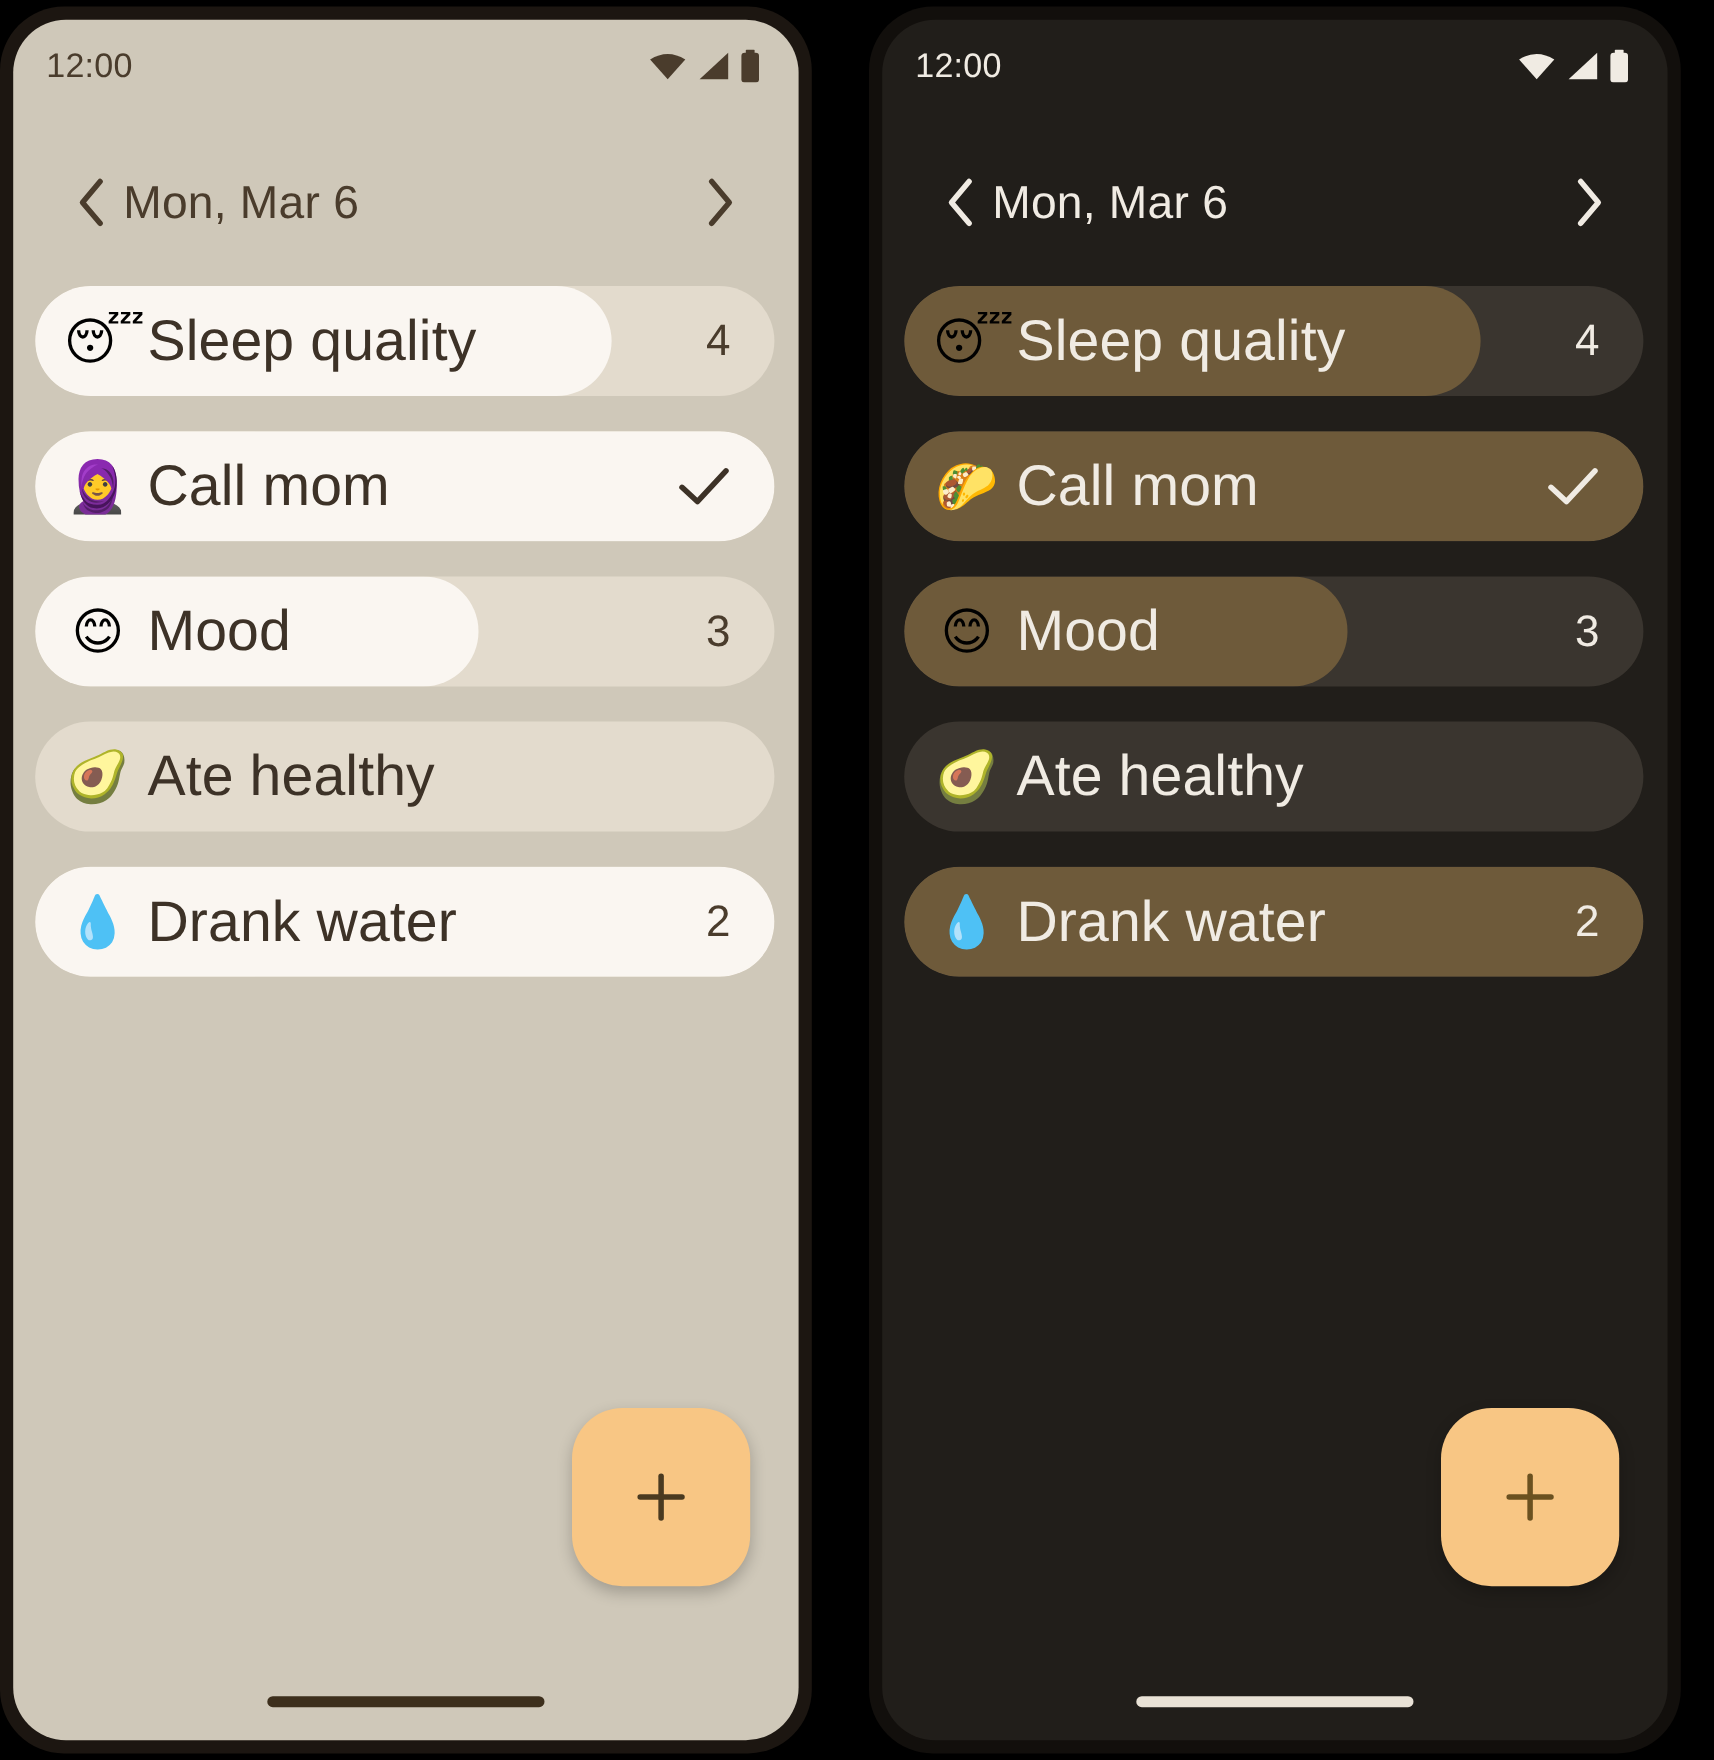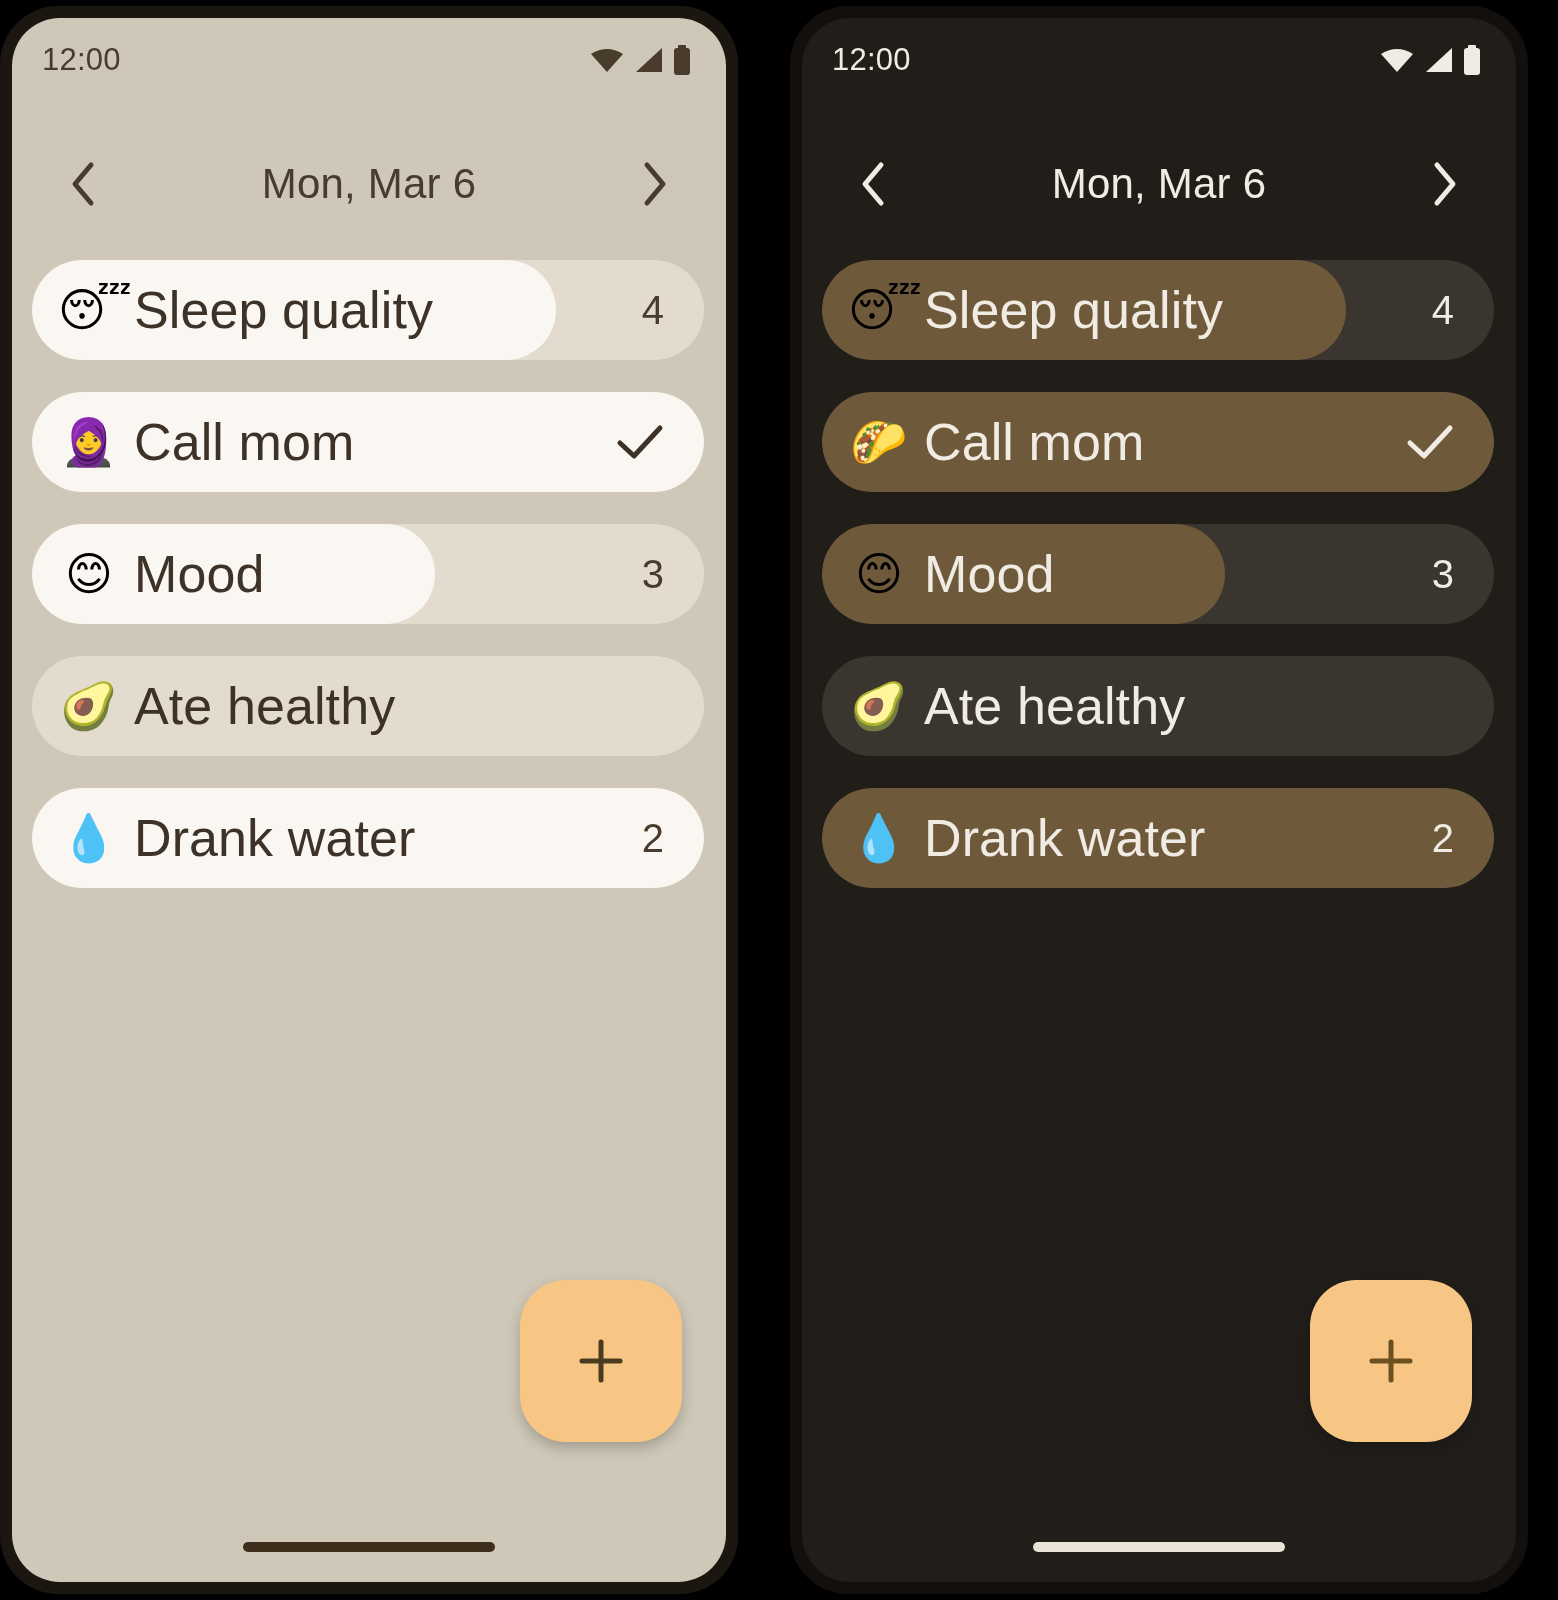--- a/index.html
+++ b/index.html
@@ -64,21 +64,21 @@
     width:56px; height:56px;
     display:flex; align-items:center; justify-content:center;
     cursor:pointer;
     flex:0 0 auto;
   }
   .navbtn svg { display:block; }
   .light .navbtn svg { stroke:#4a3c2c; }
   .dark  .navbtn svg { stroke:#f0ebe3; }
   .date-title {
     flex:1 1 auto;
-    text-align:center;
+    text-align:left;
     font-size:42px;
     font-weight:400;
     letter-spacing:.2px;
   }
   .light .date-title { color:#4a3c2c; }
   .dark  .date-title { color:#f0ebe3; }
 
   
   .habit-list {
     position:absolute;

